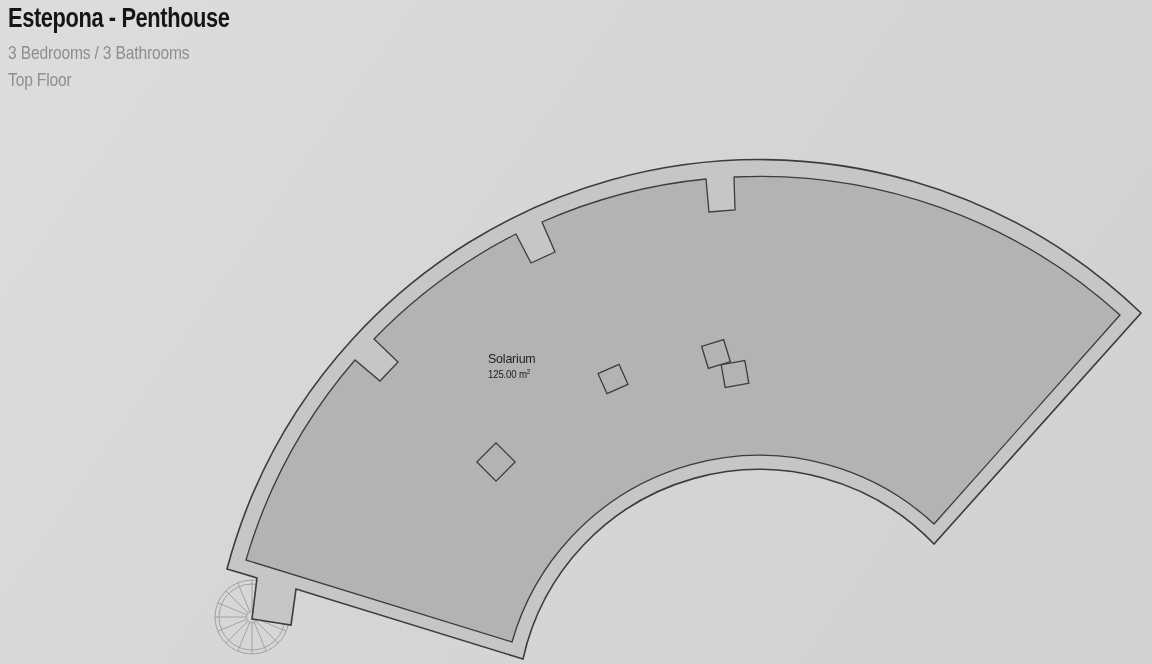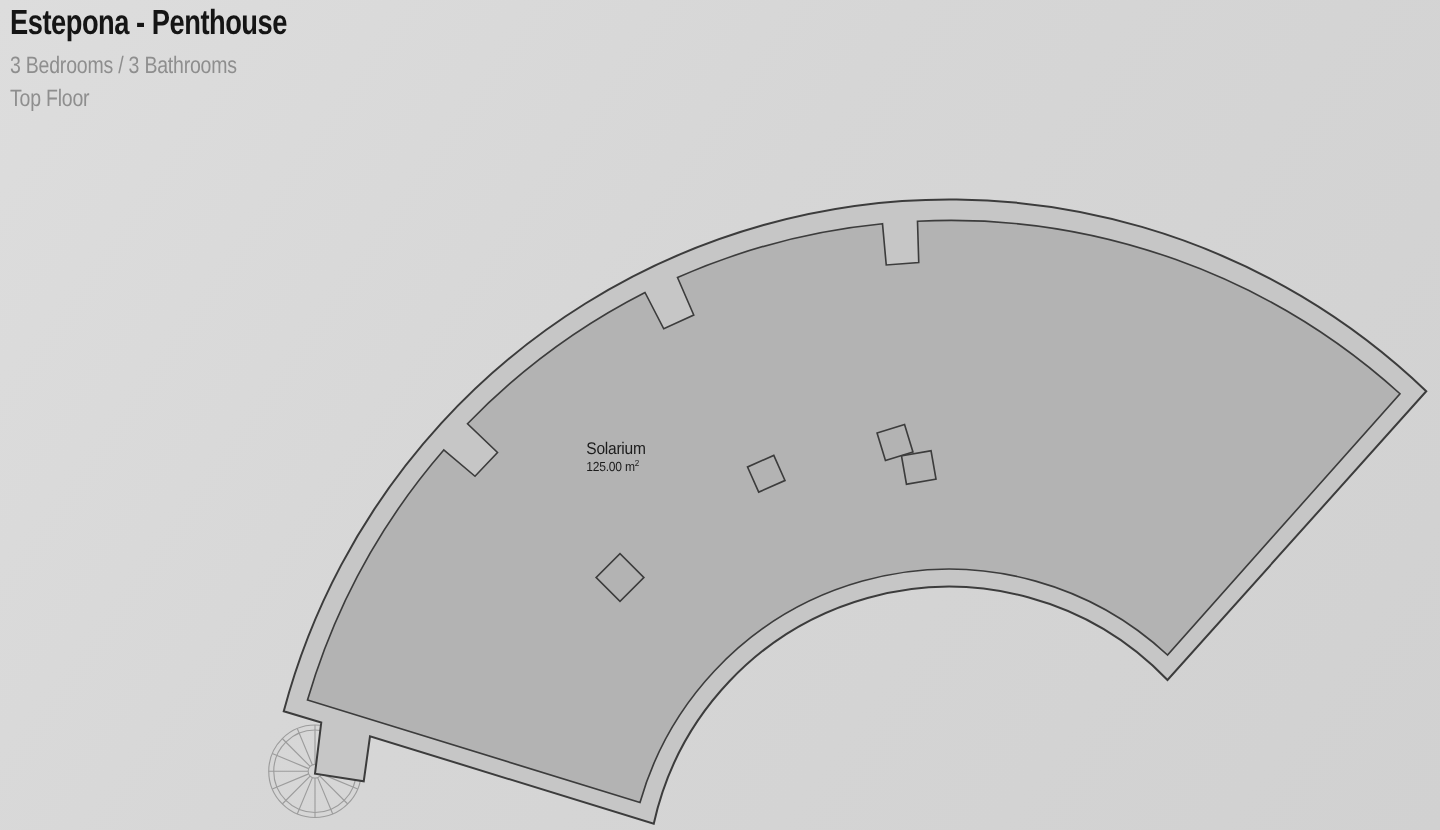--- a/index.html
+++ b/index.html
@@ -44,21 +44,21 @@
     color: #8e8e8e;
     letter-spacing: -0.2px;
     white-space: nowrap;
     transform: scaleX(0.82);
     transform-origin: 0 0;
   }
   .subtitle { position: absolute; left: 0; top: 40px; }
   .floor    { position: absolute; left: 0; top: 67px; }
   .room-label {
     position: absolute;
-    left: 469px;
+    left: 488px;
     top: 351px;
     z-index: 2;
     color: #1c1c1c;
   }
   .room-name {
     font-size: 13.5px;
     font-weight: 400;
     letter-spacing: -0.2px;
     transform: scaleX(0.92);
     transform-origin: 0 0;

